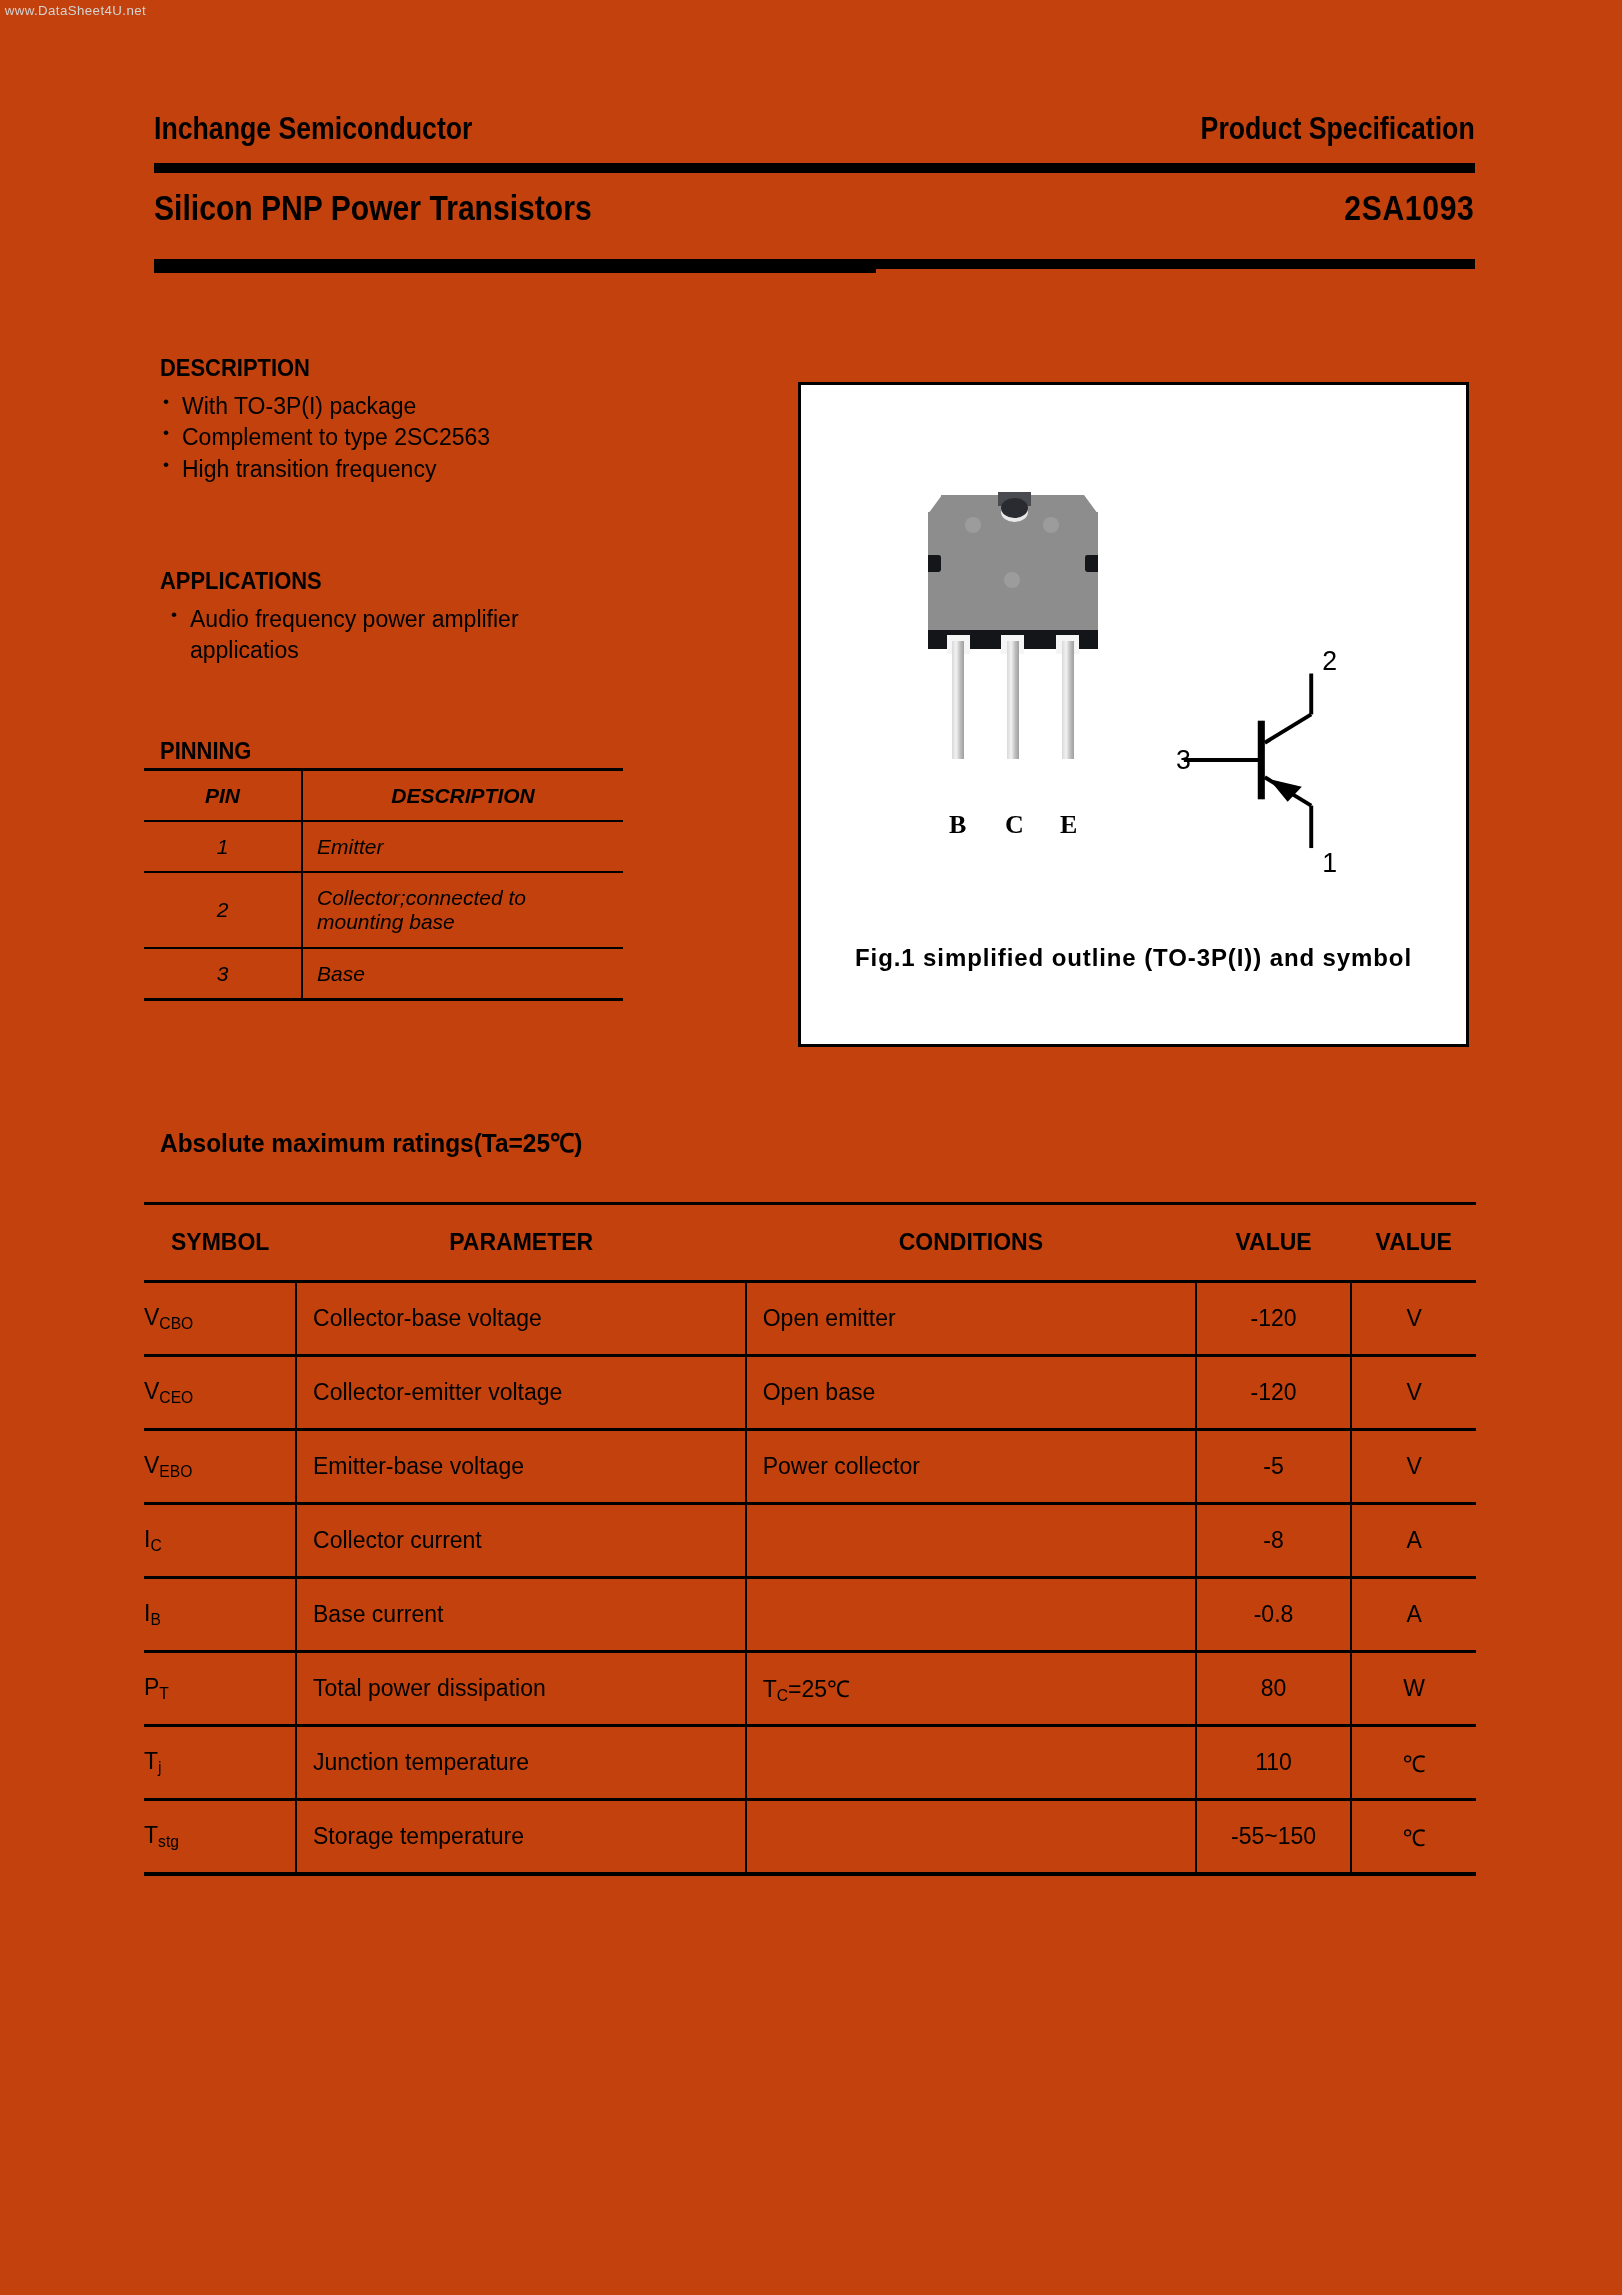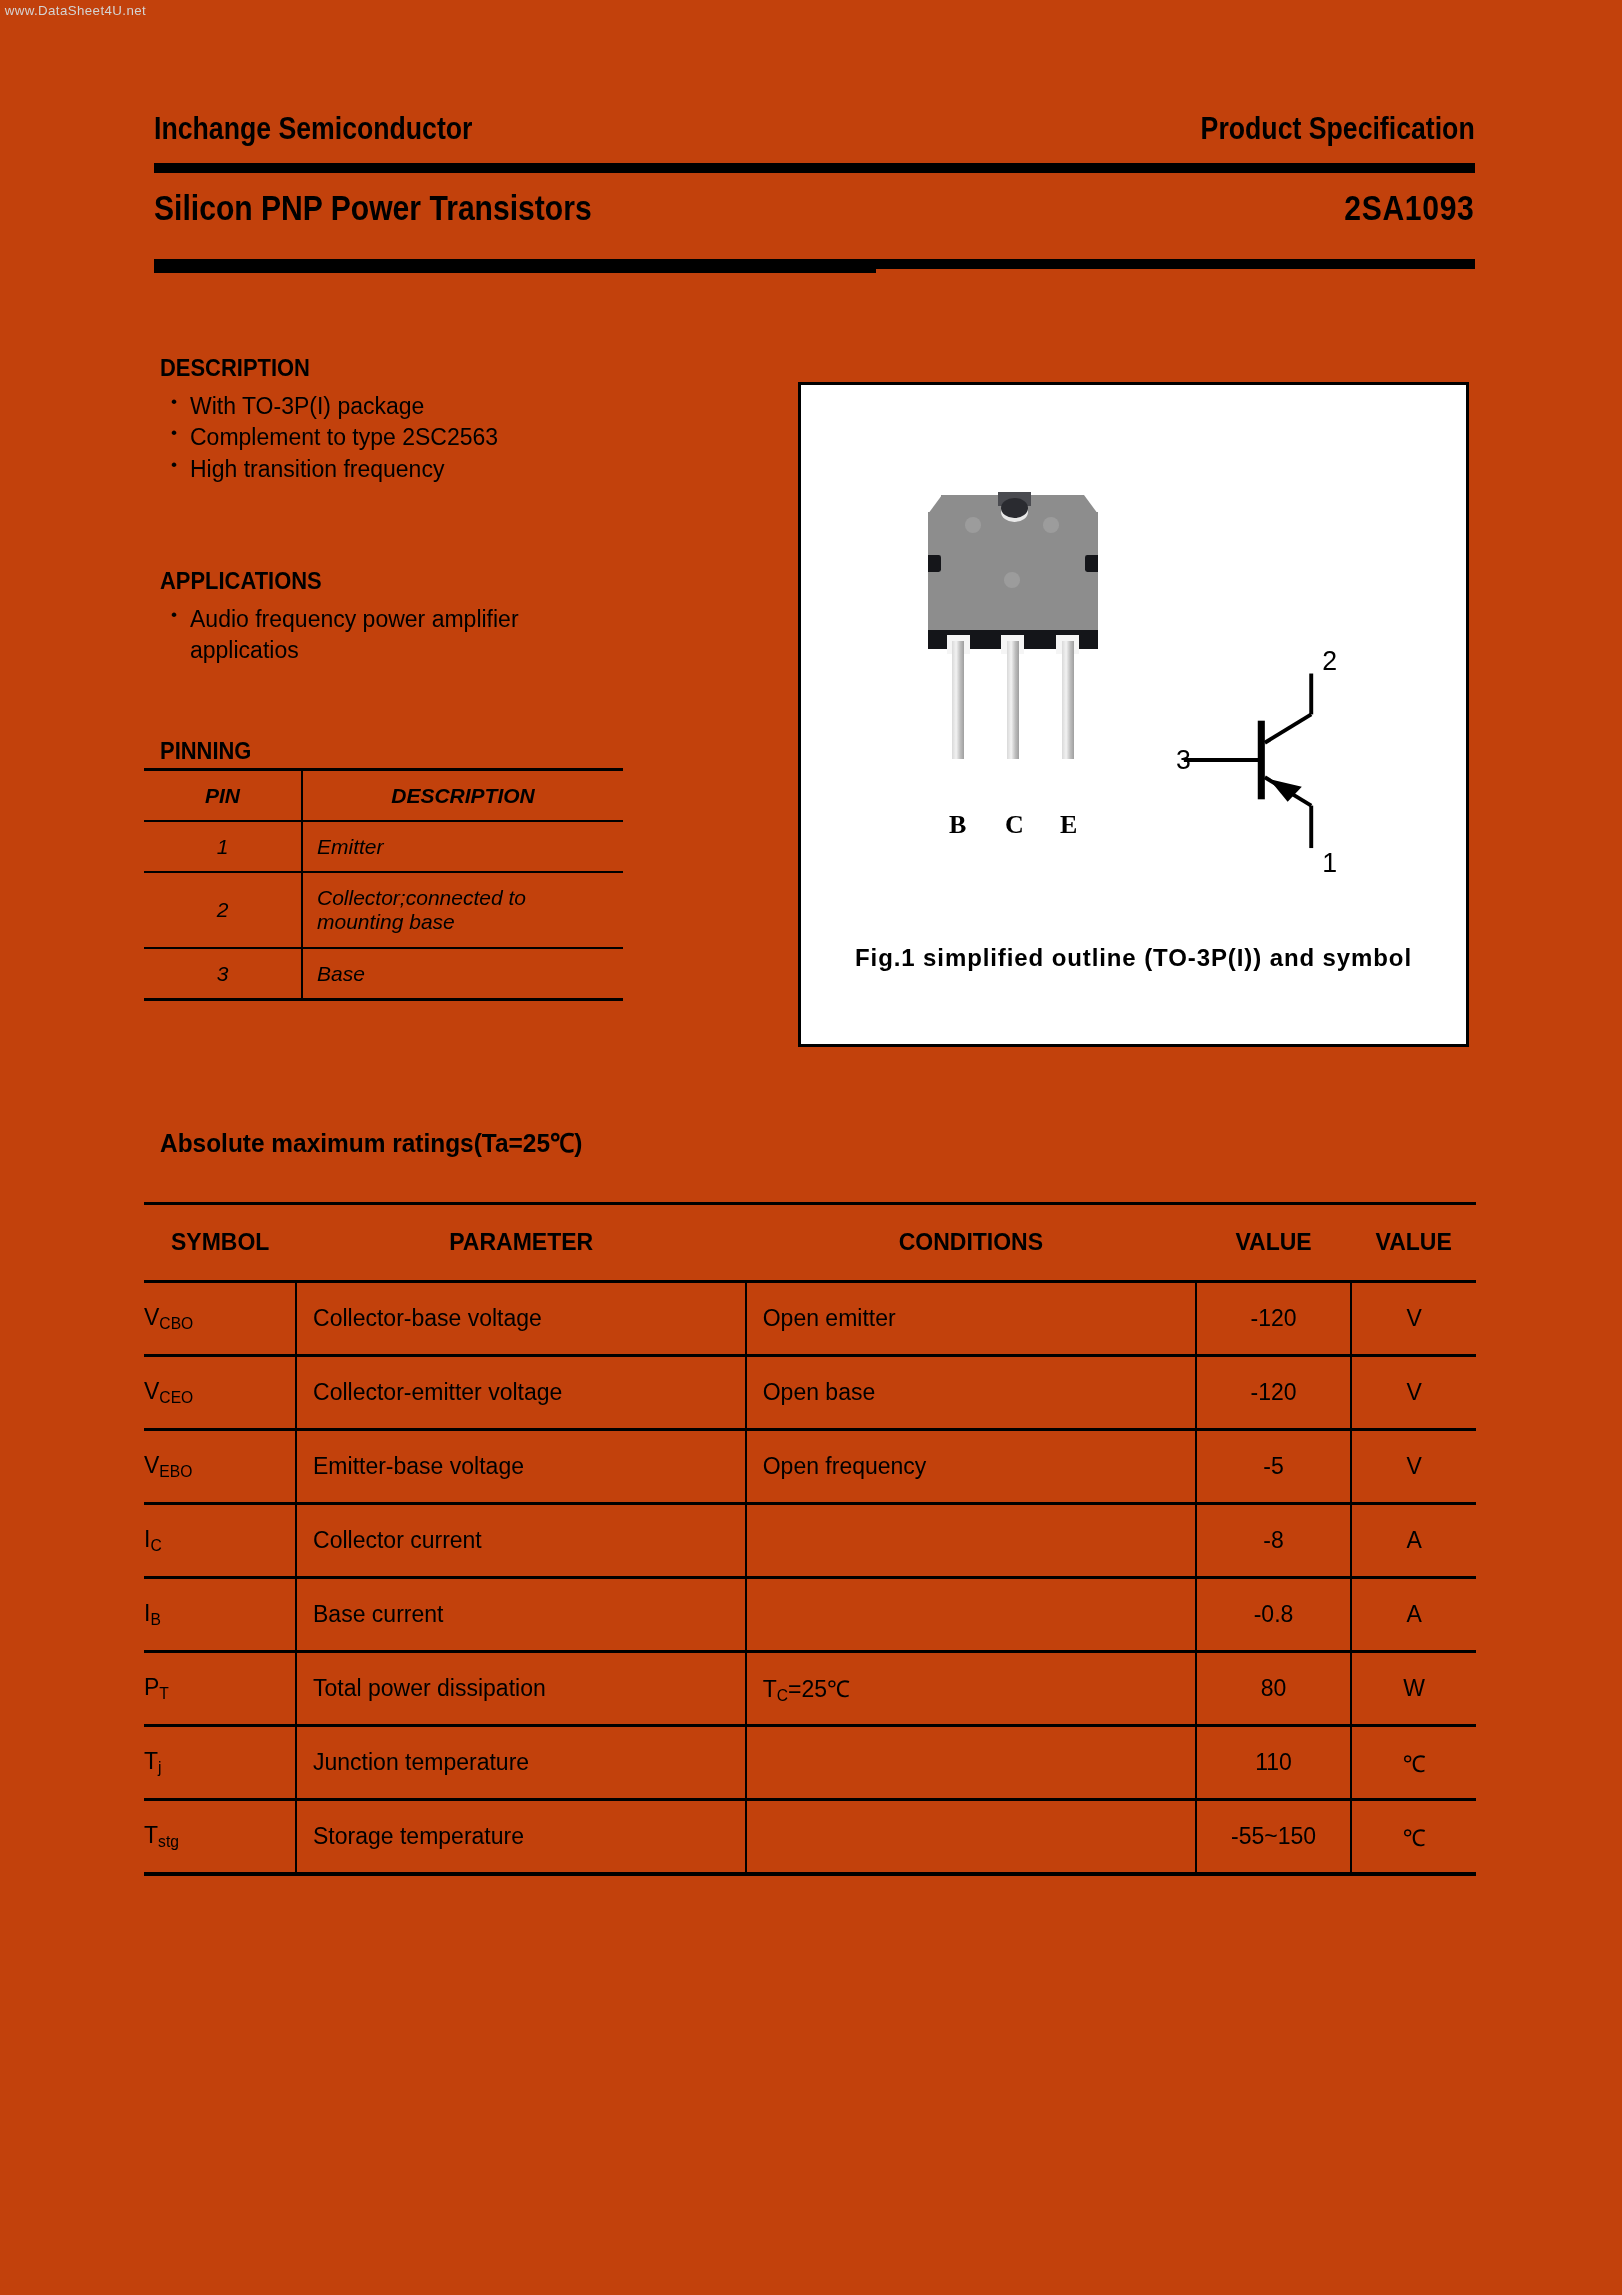--- a/index.html
+++ b/index.html
@@ -113,21 +113,21 @@
     content: "\2022";
     position: absolute;
     left: 11px;
     top: -0.8px;
     font-size: 17.3px;
   }
   .bullet-list li.cont {
     padding-left: 30px;
   }
   .bullet-list li.cont::before { content: ""; }
-  #desc-list { left: 160px; top: 391px; }
+  #desc-list { left: 152px; top: 391px; }
   #app-list  { left: 160px; top: 604px; }
 
   
   #pin-table {
     position: absolute;
     left: 144px;
     top: 768px;
     width: 479px;
     border-collapse: collapse;
     font-family: "Liberation Sans", sans-serif;
@@ -487,21 +487,21 @@
         <td class="rcell c-sym"><span>V</span><sub>CEO</sub></td>
         <td class="rcell c-param">Collector-emitter voltage</td>
         <td class="rcell c-cond">Open base</td>
         <td class="rcell c-val">-120</td>
         <td class="rcell c-unit last">V</td>
       </tr>
 
       <tr class="body-row">
         <td class="rcell c-sym"><span>V</span><sub>EBO</sub></td>
         <td class="rcell c-param">Emitter-base voltage</td>
-        <td class="rcell c-cond">Open frequency</td>
+        <td class="rcell c-cond">Power collector</td>
         <td class="rcell c-val">-5</td>
         <td class="rcell c-unit last">V</td>
       </tr>
 
       <tr class="body-row">
         <td class="rcell c-sym"><span>I</span><sub>C</sub></td>
         <td class="rcell c-param">Collector current</td>
         <td class="rcell c-cond"></td>
         <td class="rcell c-val">-8</td>
         <td class="rcell c-unit last">A</td>

